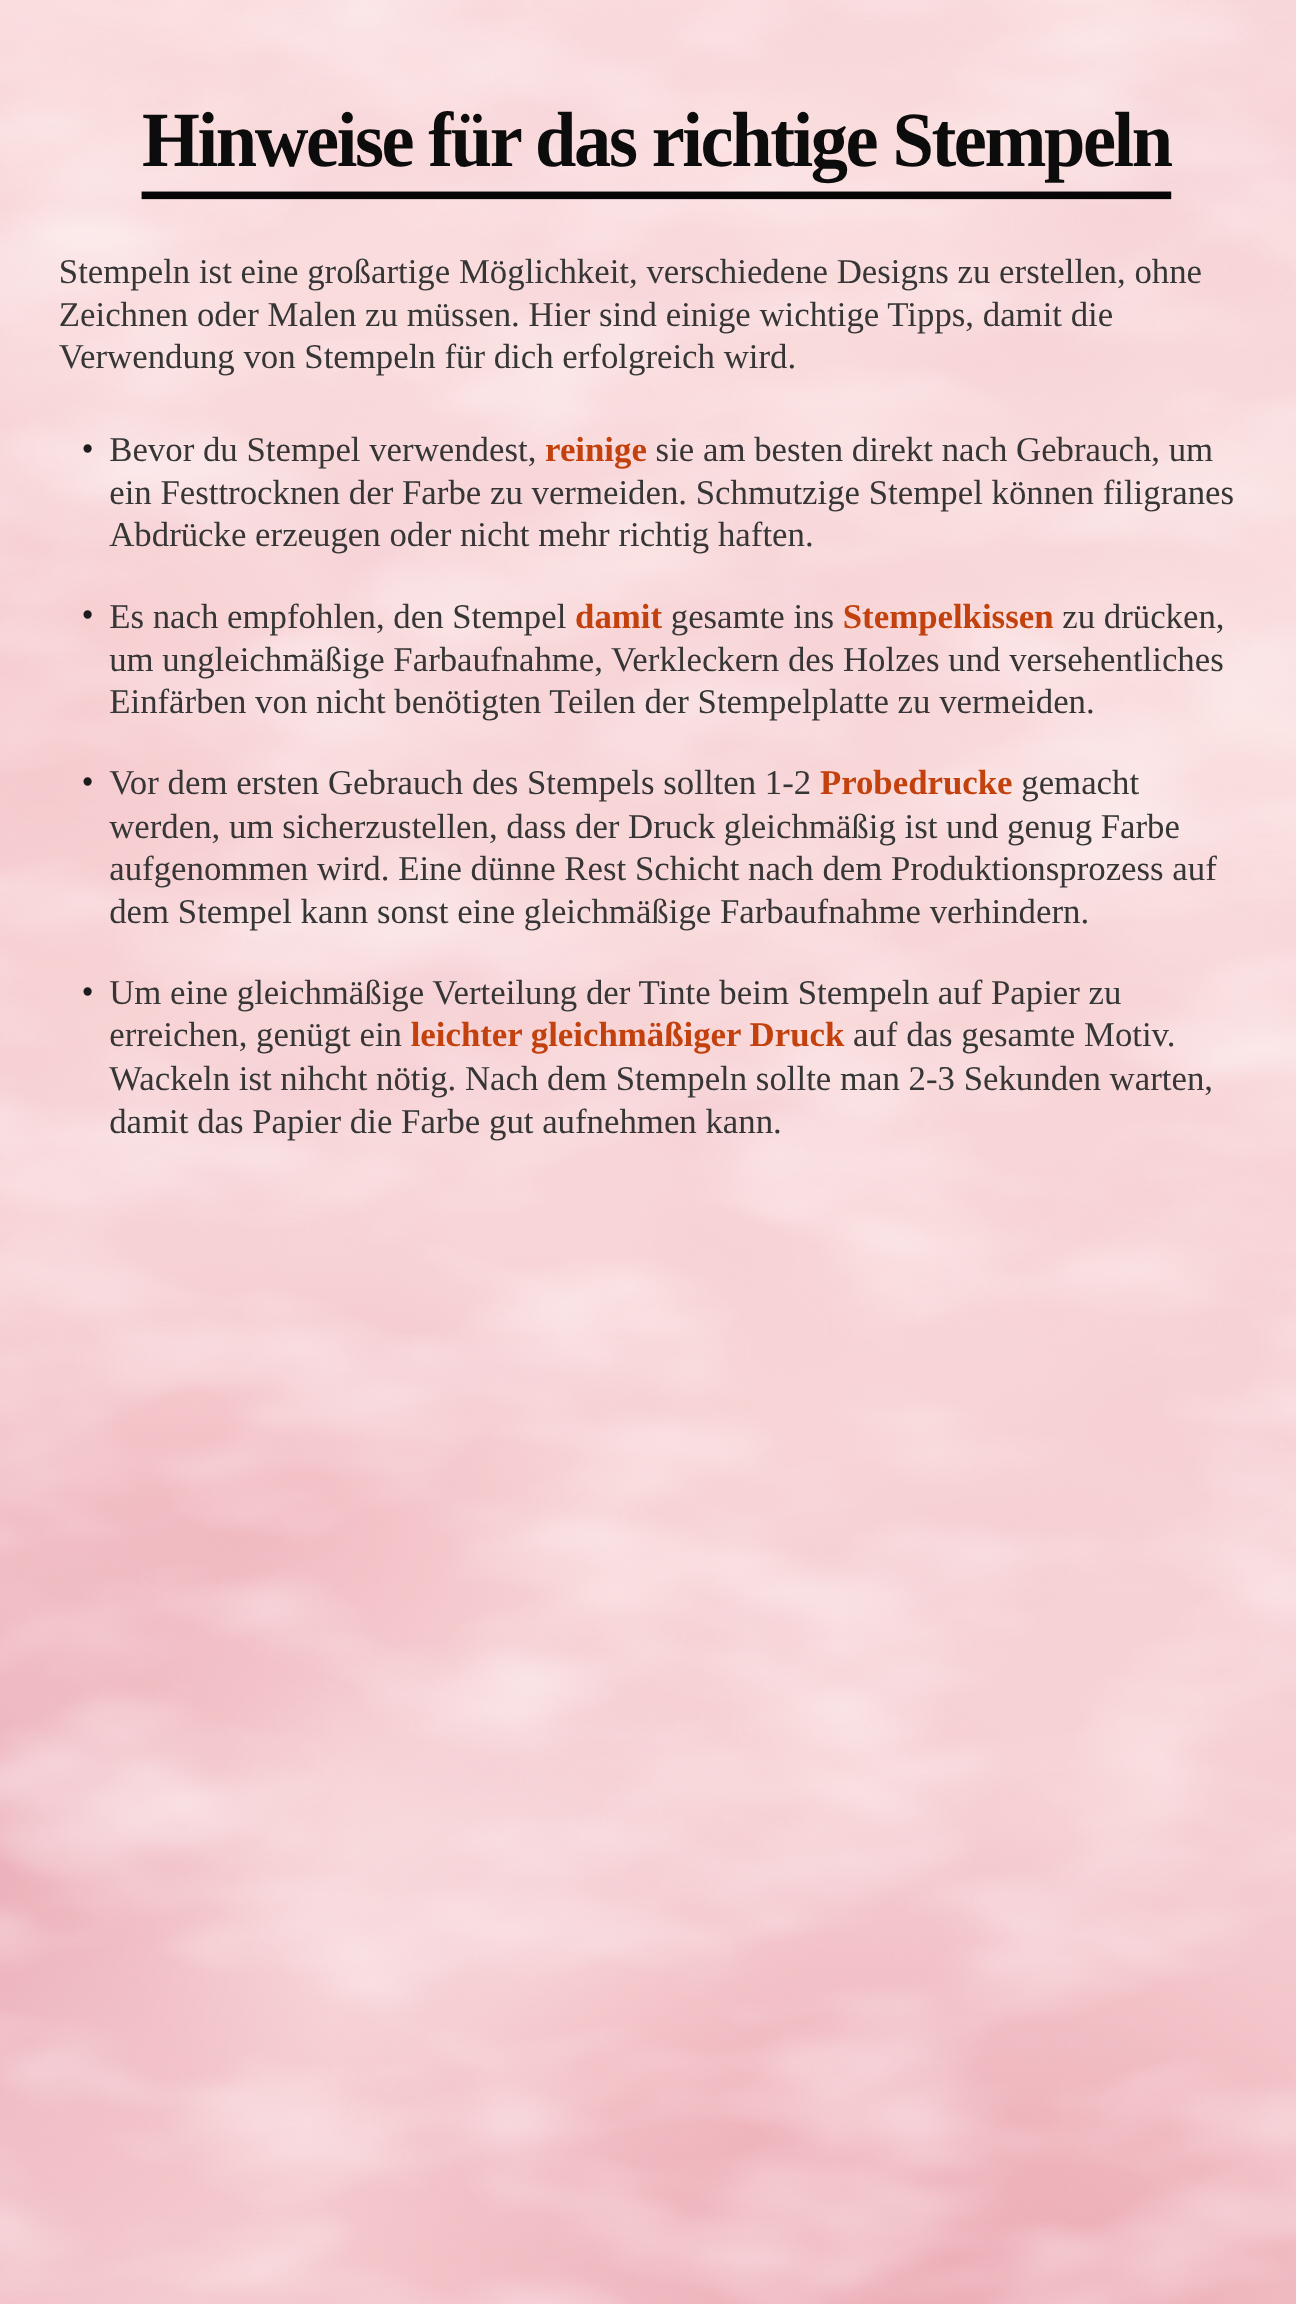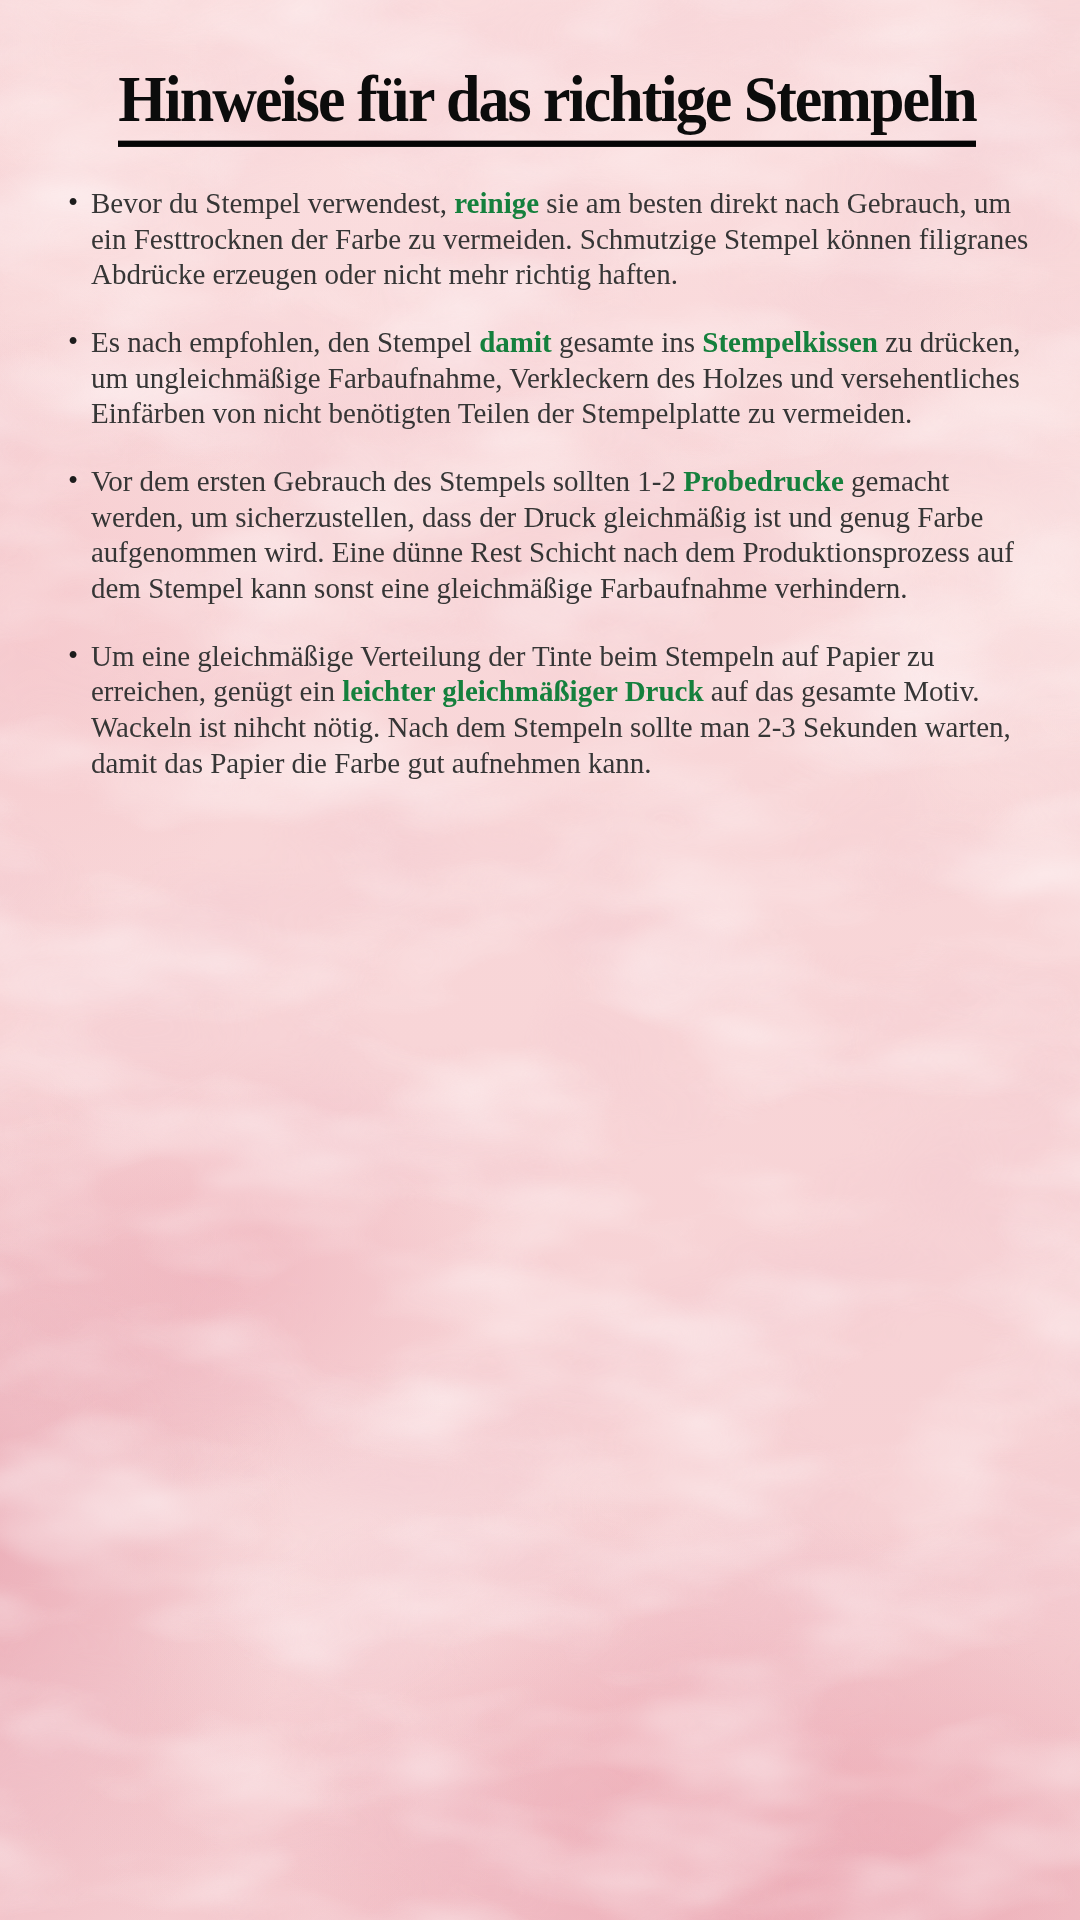--- a/index.html
+++ b/index.html
@@ -30,21 +30,21 @@
       radial-gradient(980px 640px at 42% 5%, rgba(251,222,223,0.95), transparent 68%),
       linear-gradient(#f9dadb 0%, #f8d5d7 55%, #f5cdd1 100%);
   }
   .marble svg{position:absolute;inset:0;display:block;}
   
   .content{
     position:relative;z-index:2;
     padding:0 35px 0 49px;
   }
   h1{
-    margin:68px 0 0;
+    margin:87px 0 0;
     text-align:center;
     font-size:62px;
     font-weight:bold;
     letter-spacing:-2px;
     color:var(--title-text);
     line-height:1.0;
   }
   h1 .underline{
     display:inline-block;
     border-bottom:6px solid #050505;
@@ -68,21 +68,21 @@
     font-size:29px;
     line-height:1.23;
     color:var(--body-text);
   }
   ul.tips li::before{
     content:"\2022";
     position:absolute;
     left:-23px;top:-1px;
     color:#1c1c1c;
   }
-  .b{font-weight:bold;color:#15803d;}
+  .b{font-weight:bold;color:#c2410c;}
 </style>
 </head>
 <body>
 
 <div class="page">
 
   <div class="marble">
     <svg width="1080" height="1920" viewBox="0 0 1080 1920" xmlns="http://www.w3.org/2000/svg">
       <defs>
         <filter id="marbleDark" x="0" y="0" width="100%" height="100%">
@@ -96,20 +96,21 @@
       </defs>
       <rect width="1080" height="1920" filter="url(#marbleDark)" opacity="0.45"></rect>
       <rect width="1080" height="1920" filter="url(#marbleLight)" opacity="0.55"></rect>
     </svg>
   </div>
 
   <div class="content">
 
     <h1><span class="underline">Hinweise für das richtige Stempeln</span></h1>
 
+    <p class="intro">Stempeln ist eine großartige Möglichkeit, verschiedene Designs zu erstellen, ohne Zeichnen oder Malen zu müssen. Hier sind einige wichtige Tipps, damit die Verwendung von Stempeln für dich erfolgreich wird.</p>
 
     <ul class="tips">
 
       <li><span>Bevor du Stempel verwendest, </span><span class="b">reinige</span><span> sie am besten direkt nach Gebrauch, um ein Festtrocknen der Farbe zu vermeiden. Schmutzige Stempel können filigranes Abdrücke erzeugen oder nicht mehr richtig haften.</span></li>
 
       <li><span>Es nach empfohlen, den Stempel </span><span class="b">damit</span><span> gesamte ins </span><span class="b">Stempelkissen</span><span> zu drücken, um ungleichmäßige Farbaufnahme, Verkleckern des Holzes und versehentliches Einfärben von nicht benötigten Teilen der Stempelplatte zu vermeiden.</span></li>
 
 
       <li><span>Vor dem ersten Gebrauch des Stempels sollten 1-2 </span><span class="b">Probedrucke</span><span> gemacht werden, um sicherzustellen, dass der Druck gleichmäßig ist und genug Farbe aufgenommen wird. Eine dünne Rest Schicht nach dem Produktionsprozess auf dem Stempel kann sonst eine gleichmäßige Farbaufnahme verhindern.</span></li>
 

